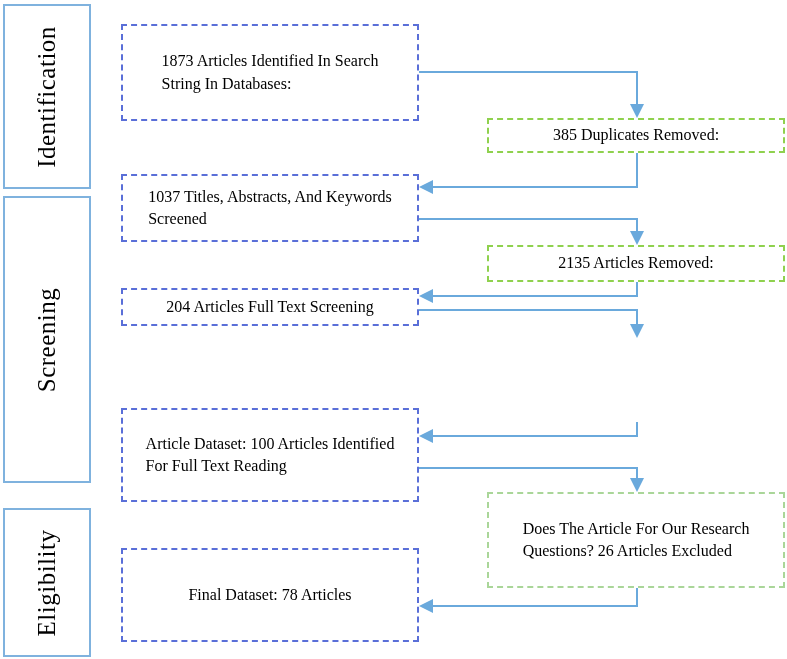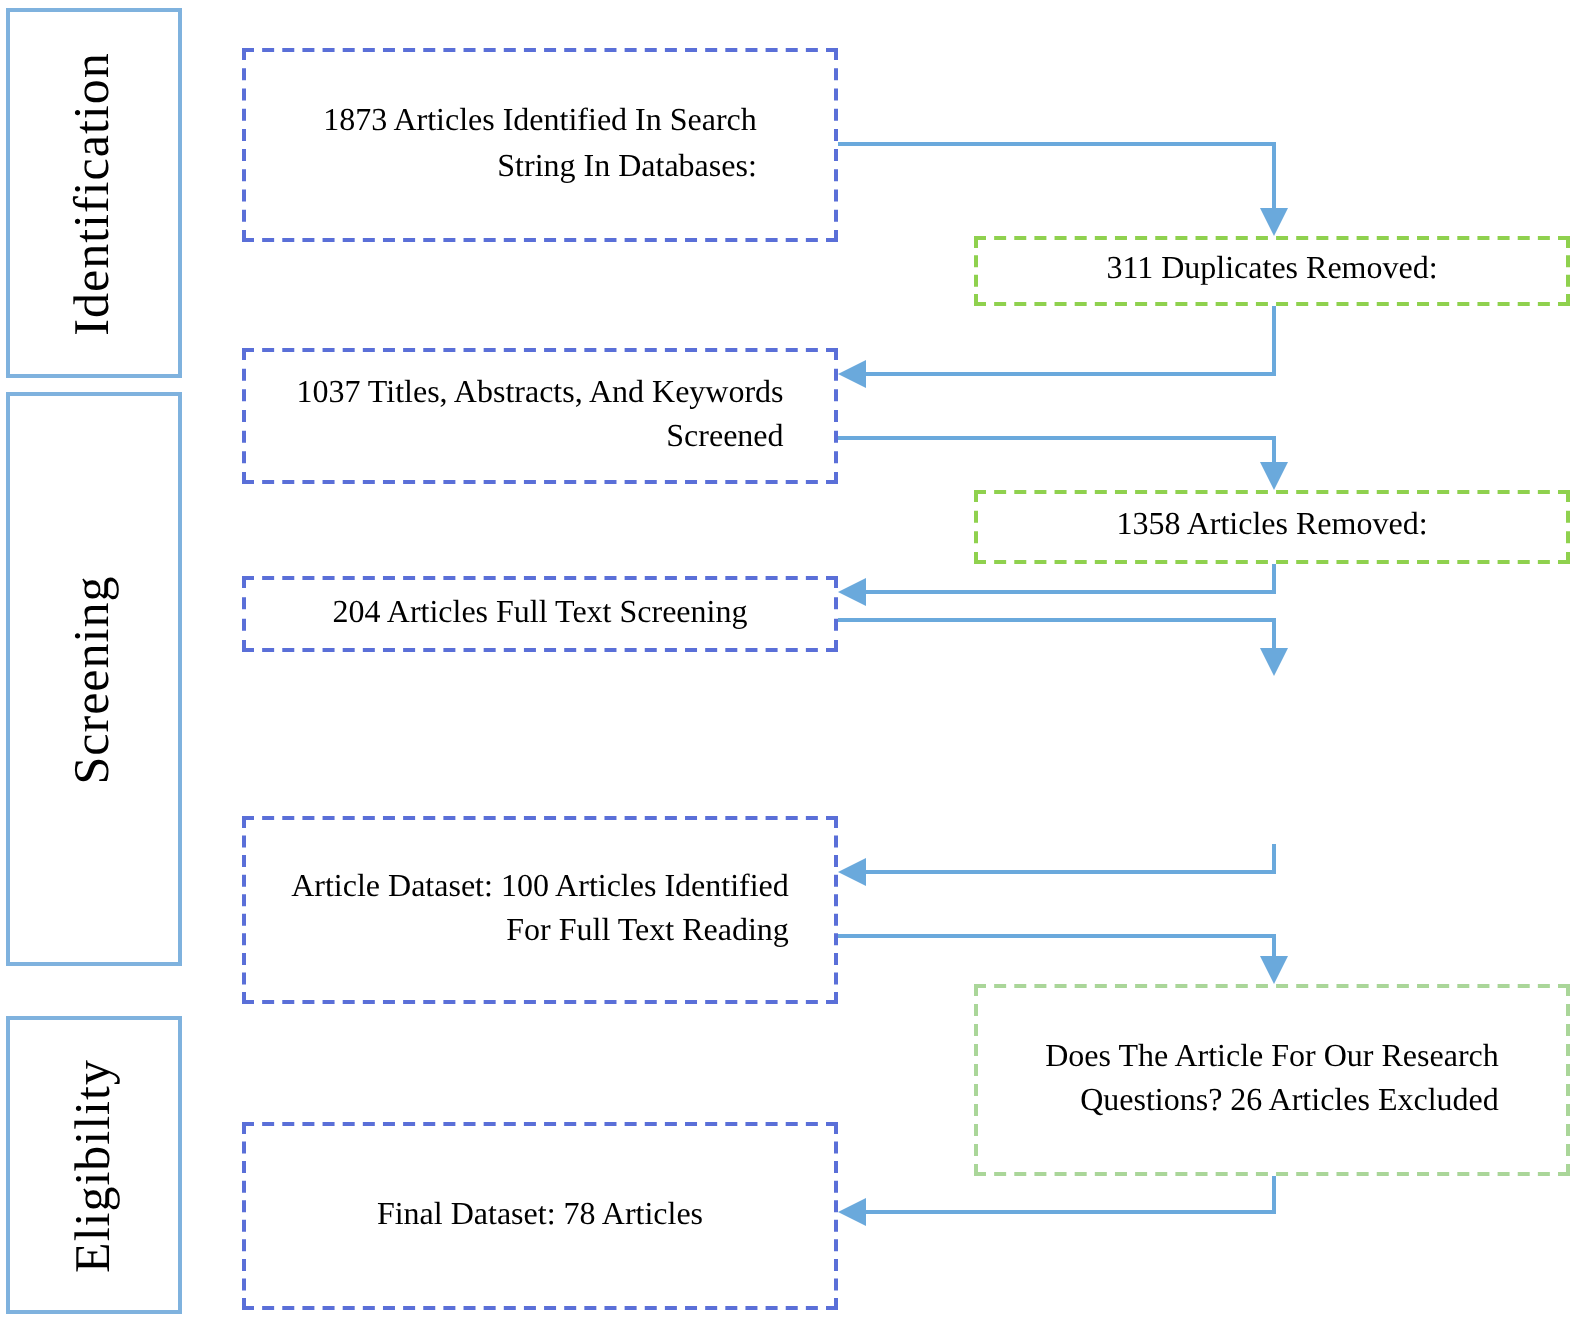--- a/index.html
+++ b/index.html
@@ -33,21 +33,21 @@
     transform:rotate(-90deg);
     white-space:nowrap;
     font-size:25px;
     letter-spacing:.5px;
   }
   
   .fbox{
     position:absolute;
     box-sizing:border-box;
     display:flex;align-items:center;justify-content:center;
-    text-align:right;
+    text-align:left;
     white-space:pre-line;
     font-size:16px;
     line-height:1.4;
     background:var(--bg);
     padding:2px 8px;
   }
   .main-box{
     left:121px;width:298px;
     border:2px dashed var(--blue-border);
   }
@@ -90,24 +90,24 @@
     <span class="stage-label">Eligibility</span>
   </div>
 
   <div class="fbox main-box" style="top:24px;height:97px">1873 Articles Identified In Search
 String In Databases:</div>
   <div class="fbox main-box" style="top:174px;height:68px">1037 Titles, Abstracts, And Keywords
 Screened</div>
   <div class="fbox main-box" style="top:288px;height:38px">204 Articles Full Text Screening</div>
   <div class="fbox main-box" style="top:408px;height:94px">Article Dataset: 100 Articles Identified
 For Full Text Reading</div>
-  <div class="fbox main-box" style="top:561px;height:94px">Final Dataset: 78 Articles</div>
+  <div class="fbox main-box" style="top:548px;height:94px">Final Dataset: 78 Articles</div>
 
-  <div class="fbox side-box" style="top:118px;height:35px">311 Duplicates Removed:</div>
-  <div class="fbox side-box" style="top:245px;height:37px">1358 Articles Removed:</div>
+  <div class="fbox side-box" style="top:118px;height:35px">385 Duplicates Removed:</div>
+  <div class="fbox side-box" style="top:245px;height:37px">2135 Articles Removed:</div>
   <div class="fbox side-box light" style="top:492px;height:96px">Does The Article For Our Research
 Questions? 26 Articles Excluded</div>
 
   <div>
     <div class="hl" style="left:419px;top:71px;width:219px"></div>
     <div class="vl" style="left:636px;top:71px;height:34px"></div>
     <div class="ah-down" style="left:630px;top:104px"></div>
   </div>
 
   <div>

